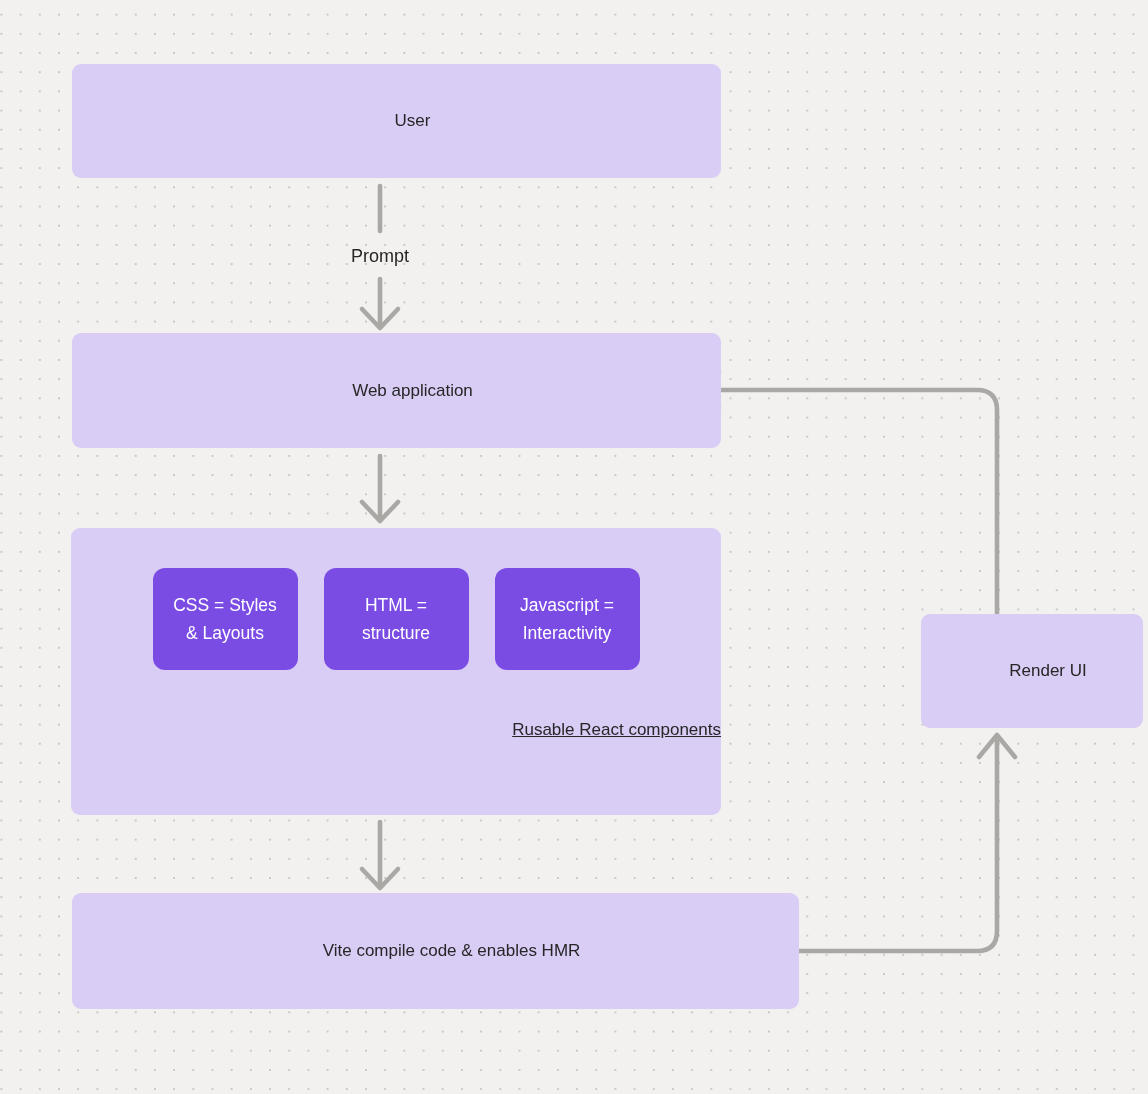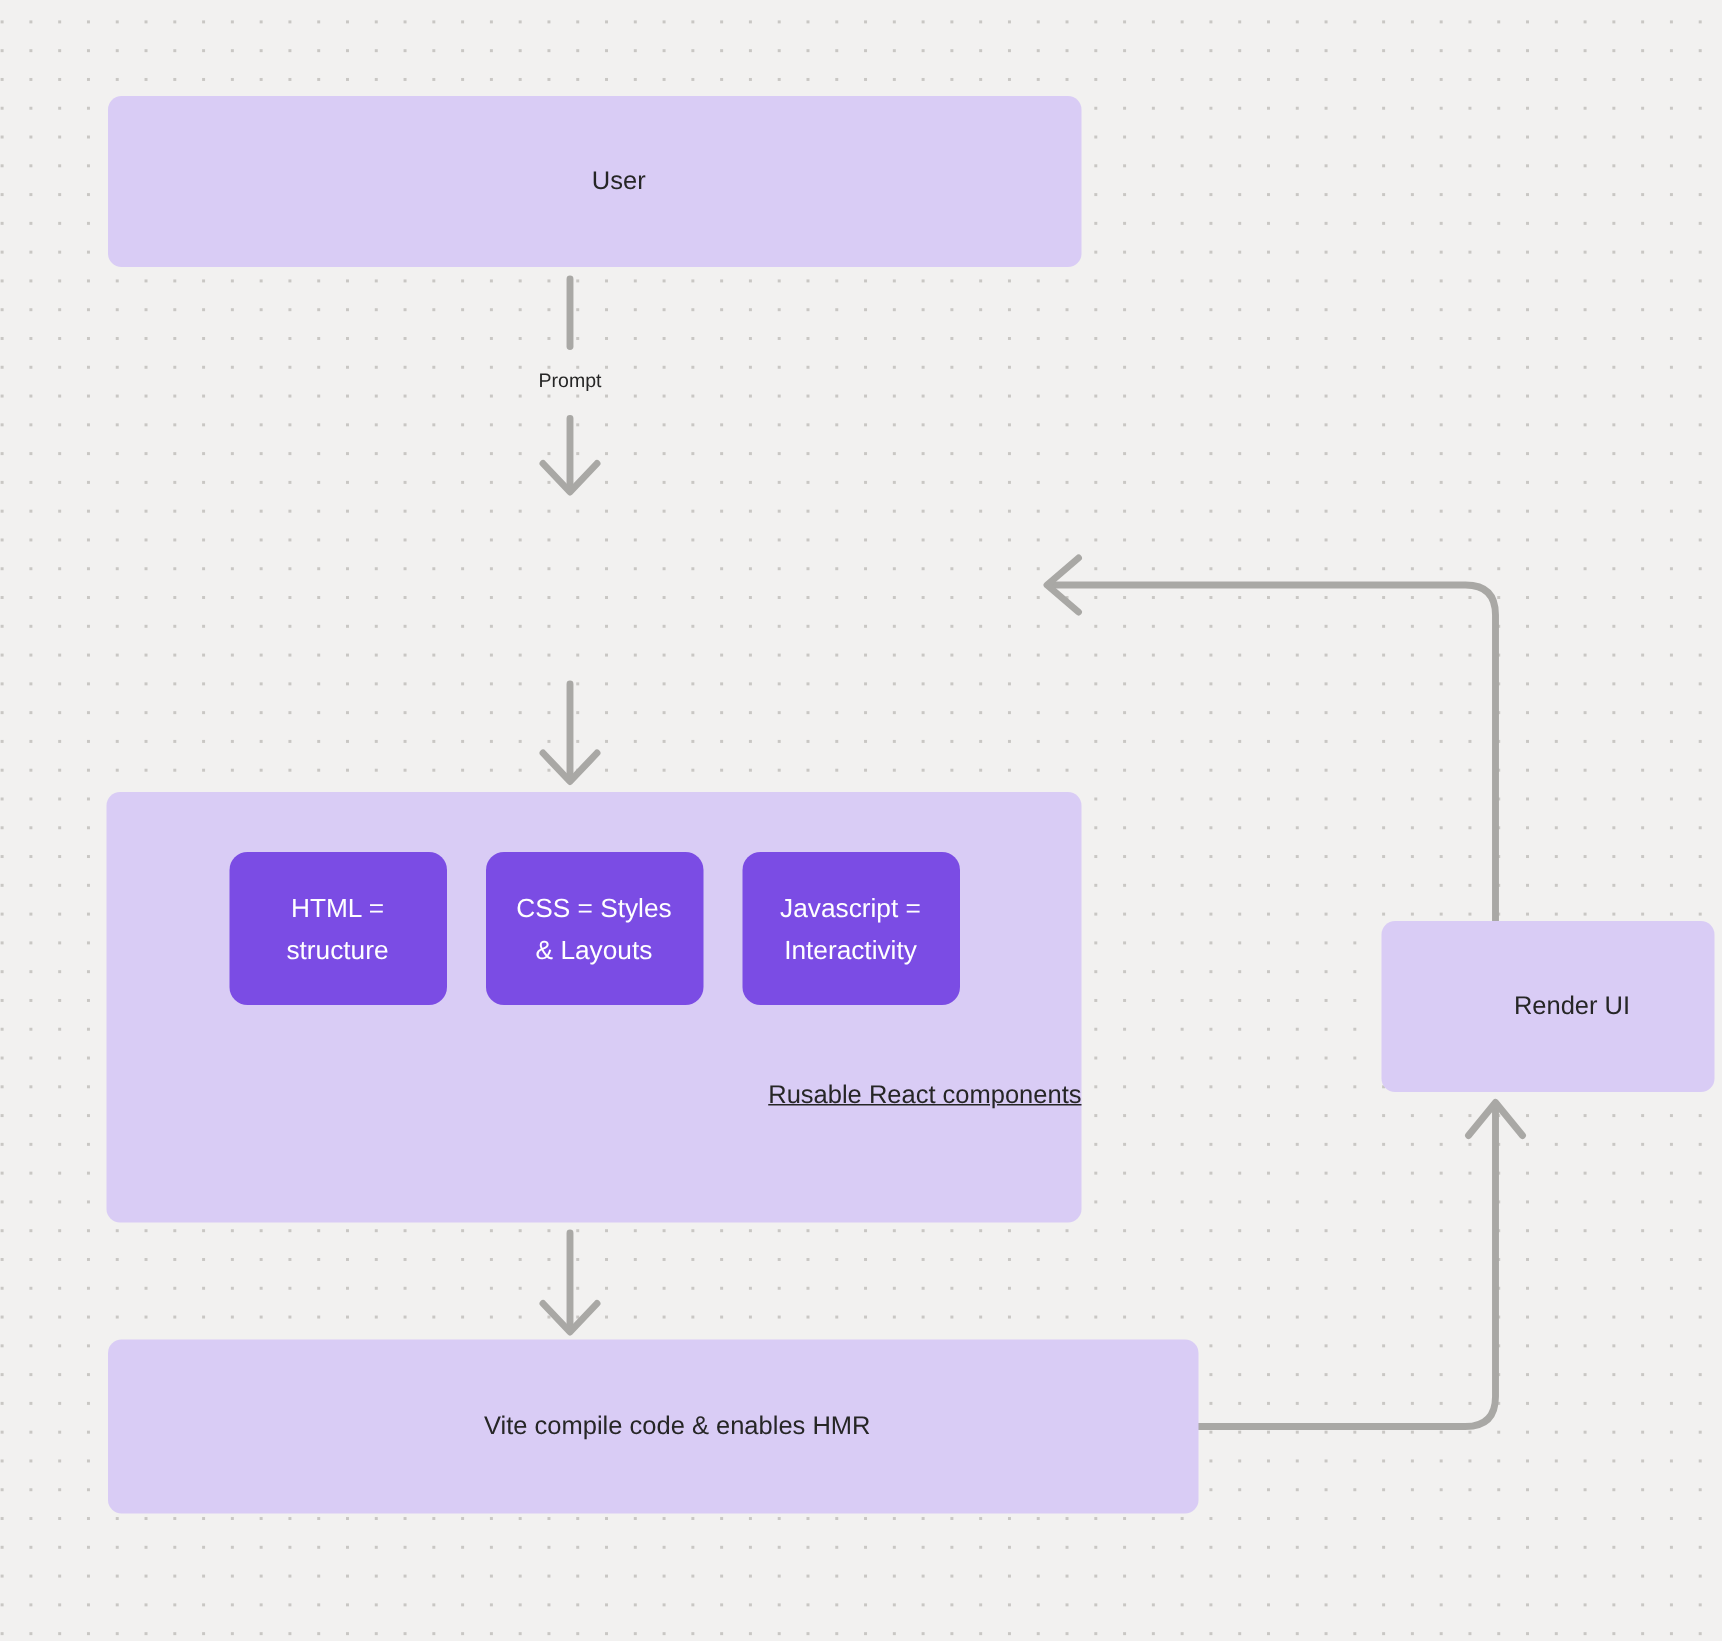--- a/index.html
+++ b/index.html
@@ -79,21 +79,21 @@
     color: #262626;
     font-size: 17px;
     text-decoration: underline;
   }
   .edge-label {
     position: absolute;
     left: 380px;
     top: 246px;
     transform: translateX(-50%);
     color: #262626;
-    font-size: 13px;
+    font-size: 18px;
     white-space: nowrap;
   }
 </style>
 </head>
 <body>
 
 <div class="canvas">
 
   <svg class="edges" viewBox="0 0 1148 1094" xmlns="http://www.w3.org/2000/svg">
 
@@ -113,30 +113,33 @@
     <path d="M997 614 V410 Q997 390 977 390 H702"></path>
     <path d="M719 372 L698 390 L719 408"></path>
   </svg>
 
   <div class="node node-user">
     <span>User</span>
   </div>
 
   <div class="edge-label">Prompt</div>
 
+  <div class="node node-web-application">
+    <span>Web application</span>
+  </div>
 
   <div class="node node-group">
     <div class="group-row">
       <div class="chip">
+        <span>CSS = Styles</span>
+        <span>&amp; Layouts</span>
+      </div>
+      <div class="chip">
         <span>HTML =</span>
         <span>structure</span>
-      </div>
-      <div class="chip">
-        <span>CSS = Styles</span>
-        <span>&amp; Layouts</span>
       </div>
       <div class="chip">
         <span>Javascript =</span>
         <span>Interactivity</span>
       </div>
     </div>
     <div class="group-caption">Rusable React components</div>
   </div>
 
   <div class="node node-vite">

